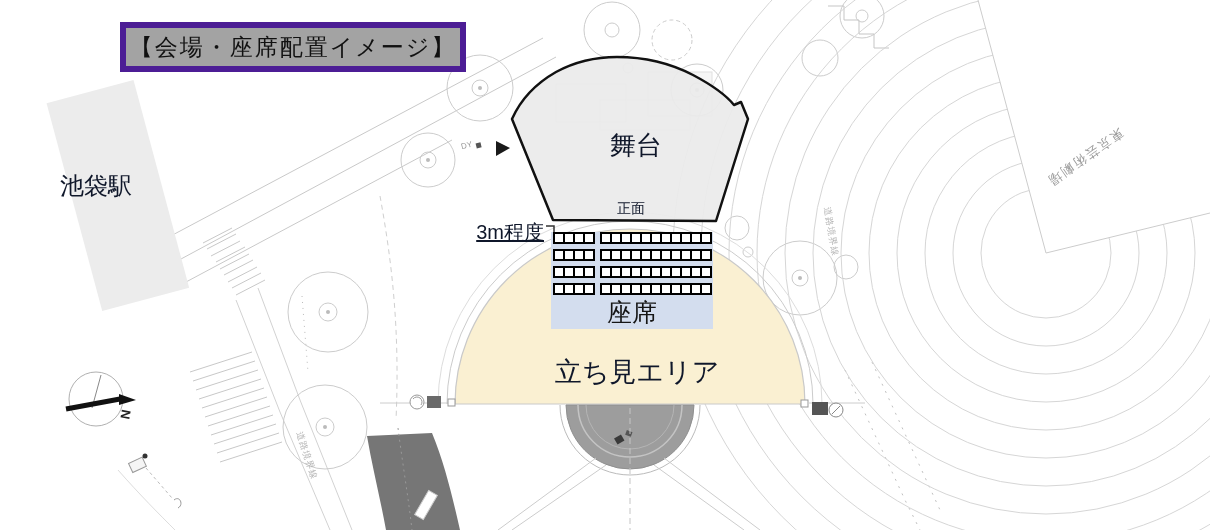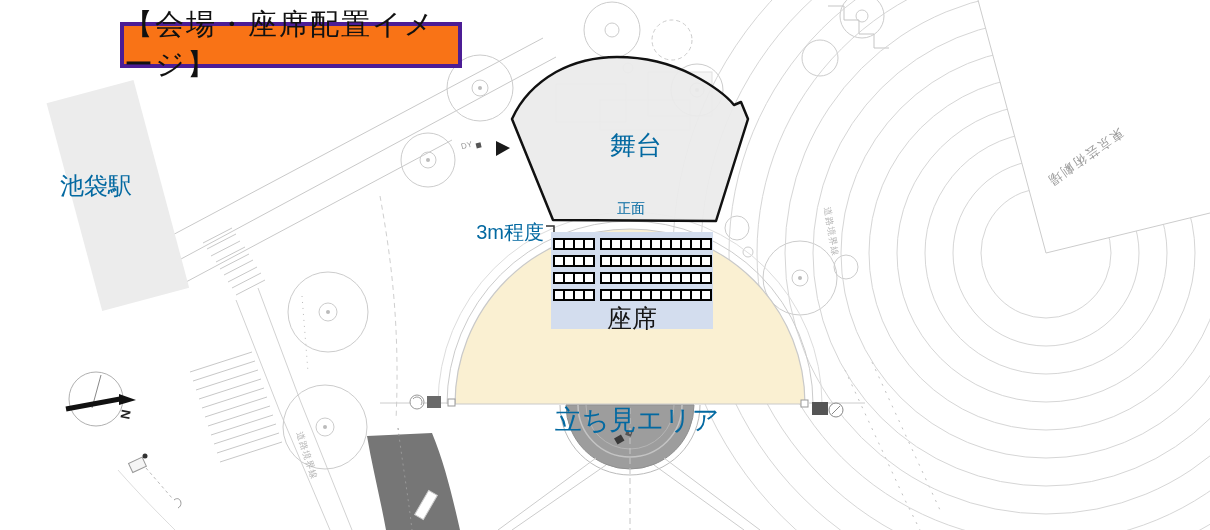--- a/index.html
+++ b/index.html
@@ -1,39 +1,39 @@
 <!DOCTYPE html>
 <html><head>
 <meta charset="utf-8">
 <style>
   html,body{margin:0;padding:0;background:#fff;}
   .canvas{position:relative;width:1210px;height:530px;background:#ffffff;overflow:hidden;
           font-family:"Liberation Sans","DejaVu Sans",sans-serif;}
   .canvas svg{position:absolute;left:0;top:0;}
-  .label{position:absolute;color:#0369a1;white-space:nowrap;}
+  .label{position:absolute;color:#0f172a;white-space:nowrap;}
   
   .title-box{position:absolute;left:120px;top:22px;width:334px;height:38px;
-             border:4px solid #4c1d95;background:#f97316;display:flex;align-items:center;justify-content:center;
-             font-size:29px;letter-spacing:2px;color:#111;}
+             border:6px solid #4c1d95;background:#a3a3a3;display:flex;align-items:center;justify-content:center;
+             font-size:23px;letter-spacing:2px;color:#111;}
   
   .station-label{left:60px;top:170px;font-size:24px;}
   .stage-label{left:586px;top:128px;width:100px;text-align:center;font-size:26px;font-weight:500;}
   .front-label{left:591px;top:200px;width:80px;text-align:center;font-size:14px;}
-  .gap-label{left:452px;top:219px;width:92px;text-align:right;font-size:20px;}
-  .standing-label{left:537px;top:354px;width:200px;text-align:center;font-size:27px;font-weight:500;margin-top:48px;}
+  .gap-label{left:452px;top:219px;width:92px;text-align:right;font-size:20px;text-decoration:underline;}
+  .standing-label{left:537px;top:354px;width:200px;text-align:center;font-size:27px;font-weight:500;}
   .north-label{left:121px;top:407px;font-size:13px;font-weight:bold;transform:rotate(100deg);color:#222;}
   .dy-label{left:461px;top:141px;font-size:8px;color:#999;transform:rotate(-14deg);}
   .faint-rot{font-size:9px;color:#b5b5b5;letter-spacing:1px;transform-origin:left top;}
   .boundary-a{left:833px;top:206px;transform:rotate(80deg);}
   .boundary-b{left:305px;top:430px;transform:rotate(72deg);}
   .theatre-label{left:1040px;top:148px;font-size:13px;color:#9a9a9a;letter-spacing:2px;
                  transform:rotate(145deg);transform-origin:center;}
   
   .seat-block{position:absolute;left:551px;top:232px;width:162px;height:97px;
-              background:#d3ddee;display:flex;flex-direction:column;align-items:center;padding-top:6px;box-sizing:border-box;}
+              background:#d3ddee;display:flex;flex-direction:column;align-items:center;box-sizing:border-box;}
   .seat-row{display:flex;gap:5px;margin-bottom:5px;}
   .seat-group{display:flex;}
   .seat{width:8px;height:8px;background:#fff;border:2px solid #000;margin-left:-2px;}
   .seat:first-child{margin-left:0;}
   .seats-label{font-size:25px;font-weight:500;color:#151515;margin-top:0px;line-height:1;}
 </style>
 </head>
 <body>
 
 <div class="canvas">

